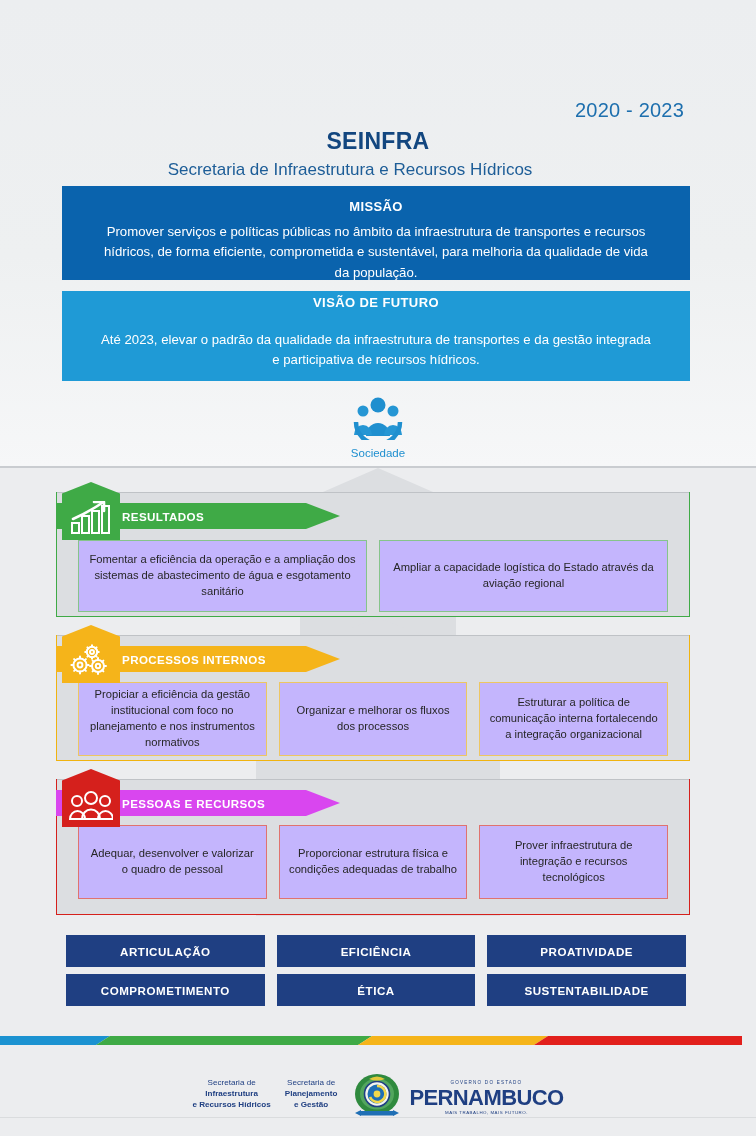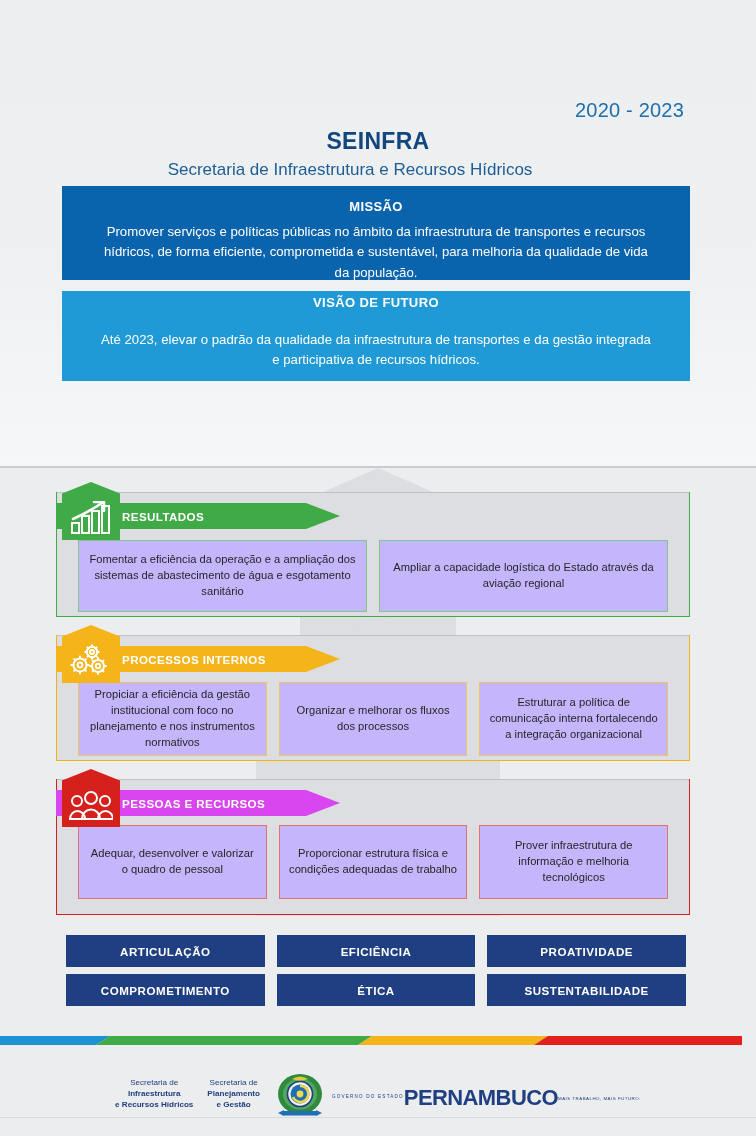--- a/index.html
+++ b/index.html
@@ -304,21 +304,21 @@
     padding-top: 8px;
   }
   .f-logo-text .strong { font-weight: bold; }
   .pernambuco {
     display: flex;
     align-items: center;
     gap: 6px;
   }
   .pe-word {
     display: flex;
-    flex-direction: row;
+    flex-direction: column;
     align-items: center;
     line-height: 1;
   }
   .pe-top {
     font-size: 4.6px;
     letter-spacing: 1.2px;
     color: #1f3f82;
     margin-bottom: 2px;
   }
   .pe-main {
@@ -354,20 +354,34 @@
     <div class="banner" id="mission">
       <div class="banner-title">MISSÃO</div>
       <div class="banner-body">Promover serviços e políticas públicas no âmbito da infraestrutura de transportes e recursos hídricos, de forma eficiente, comprometida e sustentável, para melhoria da qualidade de vida da população.</div>
     </div>
 
     <div class="banner" id="vision">
       <div class="banner-title">VISÃO DE FUTURO</div>
       <div class="banner-body">Até 2023, elevar o padrão da qualidade da infraestrutura de transportes e da gestão integrada e participativa de recursos hídricos.</div>
     </div>
 
+    <div class="society">
+      <span>
+        <svg width="56" height="44" viewBox="0 0 56 44">
+          <circle cx="28" cy="9" r="7.5" fill="#1f8fcf"></circle>
+          <path d="M16 40 a12 13 0 0 1 24 0 z" fill="#1f8fcf"></path>
+          <circle cx="13" cy="15" r="5.5" fill="#2596d4"></circle>
+          <path d="M4 39 a9 10 0 0 1 18 0 z" fill="#2596d4"></path>
+          <circle cx="43" cy="15" r="5.5" fill="#2596d4"></circle>
+          <path d="M34 39 a9 10 0 0 1 18 0 z" fill="#2596d4"></path>
+          <path d="M6 26 a22 22 0 0 0 44 0" fill="none" stroke="#1f8fcf" stroke-width="4.5"></path>
+        </svg>
+      </span>
+      <div class="society-label">Sociedade</div>
+    </div>
   </div>
 
   <div class="lower">
 
     <div class="grey-arrow head"></div>
     <svg class="grey-arrow-svg" width="756" height="668" style="position:absolute;left:0;top:0;z-index:1;">
       <polygon points="378,4 456,44 456,330 300,330 300,44" fill="#dcdee1"></polygon>
       <polygon points="378,150 500,196 500,330 256,330 256,196" fill="#dcdee1"></polygon>
       <polygon points="378,296 500,340 500,448 256,448 256,340" fill="#dcdee1"></polygon>
     </svg>
@@ -447,21 +461,21 @@
         </svg>
       </div>
 
       <div class="persp-tab">
         <span>PESSOAS E RECURSOS</span>
       </div>
 
       <div class="cards">
         <div class="card w3">Adequar, desenvolver e valorizar o quadro de pessoal</div>
         <div class="card w3">Proporcionar estrutura física e condições adequadas de trabalho</div>
-        <div class="card w3">Prover infraestrutura de informação e melhoria tecnológicos</div>
+        <div class="card w3">Prover infraestrutura de integração e recursos tecnológicos</div>
       </div>
     </div>
   </div>
 
   <div class="values">
     <div class="value-chip">ARTICULAÇÃO</div>
     <div class="value-chip">EFICIÊNCIA</div>
     <div class="value-chip">PROATIVIDADE</div>
     <div class="value-chip">COMPROMETIMENTO</div>
     <div class="value-chip">ÉTICA</div>

